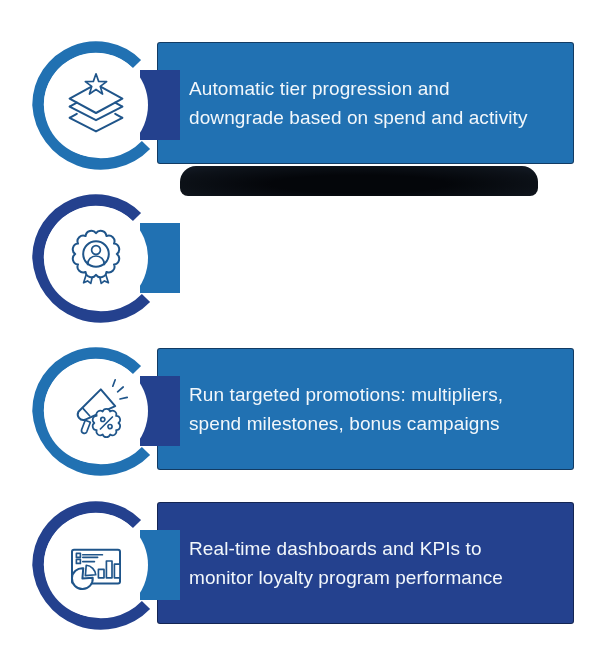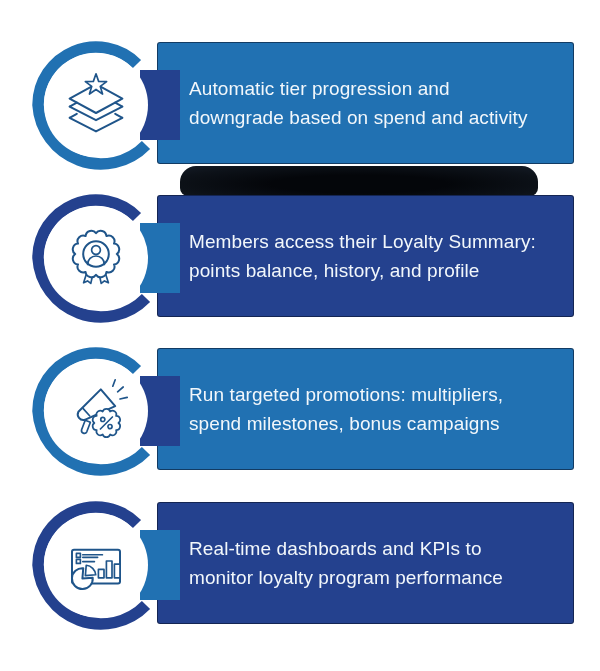--- a/index.html
+++ b/index.html
@@ -44,23 +44,20 @@
       <svg viewBox="-50 -50 100 100">
         <path d="M-33,16 L0,33 L33,16 M-33,16 L-24,11 M33,16 L24,11"></path>
         <path d="M-33,2 L0,19 L33,2 M-33,2 L-24,-3 M33,2 L24,-3"></path>
         <path d="M0,-26 L33,-8 L0,10 L-33,-8 Z"></path>
         <path class="f thin" d="M0,-39 L3.3,-29.5 L13.3,-29.3 L5.3,-23.3 L8.2,-13.7 L0,-19.4 L-8.2,-13.7 L-5.3,-23.3 L-13.3,-29.3 L-3.3,-29.5 Z"></path>
       </svg>
     </div>
   </div>
 
   <div class="row r2" style="--box: #24418E; --accent: #2171B2;">
-    <div class="box">
-      <p>Members access their Loyalty Summary: points balance, history, and profile</p>
-    </div>
     <svg class="ring" viewBox="-73 -73 146 146">
       <path d="M41,-41 A58,58 0 0 0 -58,0 A63,63 0 0 0 50,40"></path>
     </svg>
     <div class="tab"></div>
     <div class="circle">
       <svg viewBox="-50 -50 100 100">
         <path class="f thin" d="M-11,17 L-15.5,31 L-10.6,28.6 L-6.5,31.8 L-3.5,18.5 Z"></path>
         <path class="f thin" d="M11,17 L15.5,31 L10.6,28.6 L6.5,31.8 L3.5,18.5 Z"></path>
         <path class="f" d="M26,-5 A7.2,7.2 0 0 1 22.5,8 A7.2,7.2 0 0 1 13,17.5 A7.2,7.2 0 0 1 0,21 A7.2,7.2 0 0 1 -13,17.5 A7.2,7.2 0 0 1 -22.5,8 A7.2,7.2 0 0 1 -26,-5 A7.2,7.2 0 0 1 -22.5,-18 A7.2,7.2 0 0 1 -13,-27.5 A7.2,7.2 0 0 1 0,-31 A7.2,7.2 0 0 1 13,-27.5 A7.2,7.2 0 0 1 22.5,-18 A7.2,7.2 0 0 1 26,-5 Z"></path>
         <circle cx="0" cy="-5" r="16"></circle>

